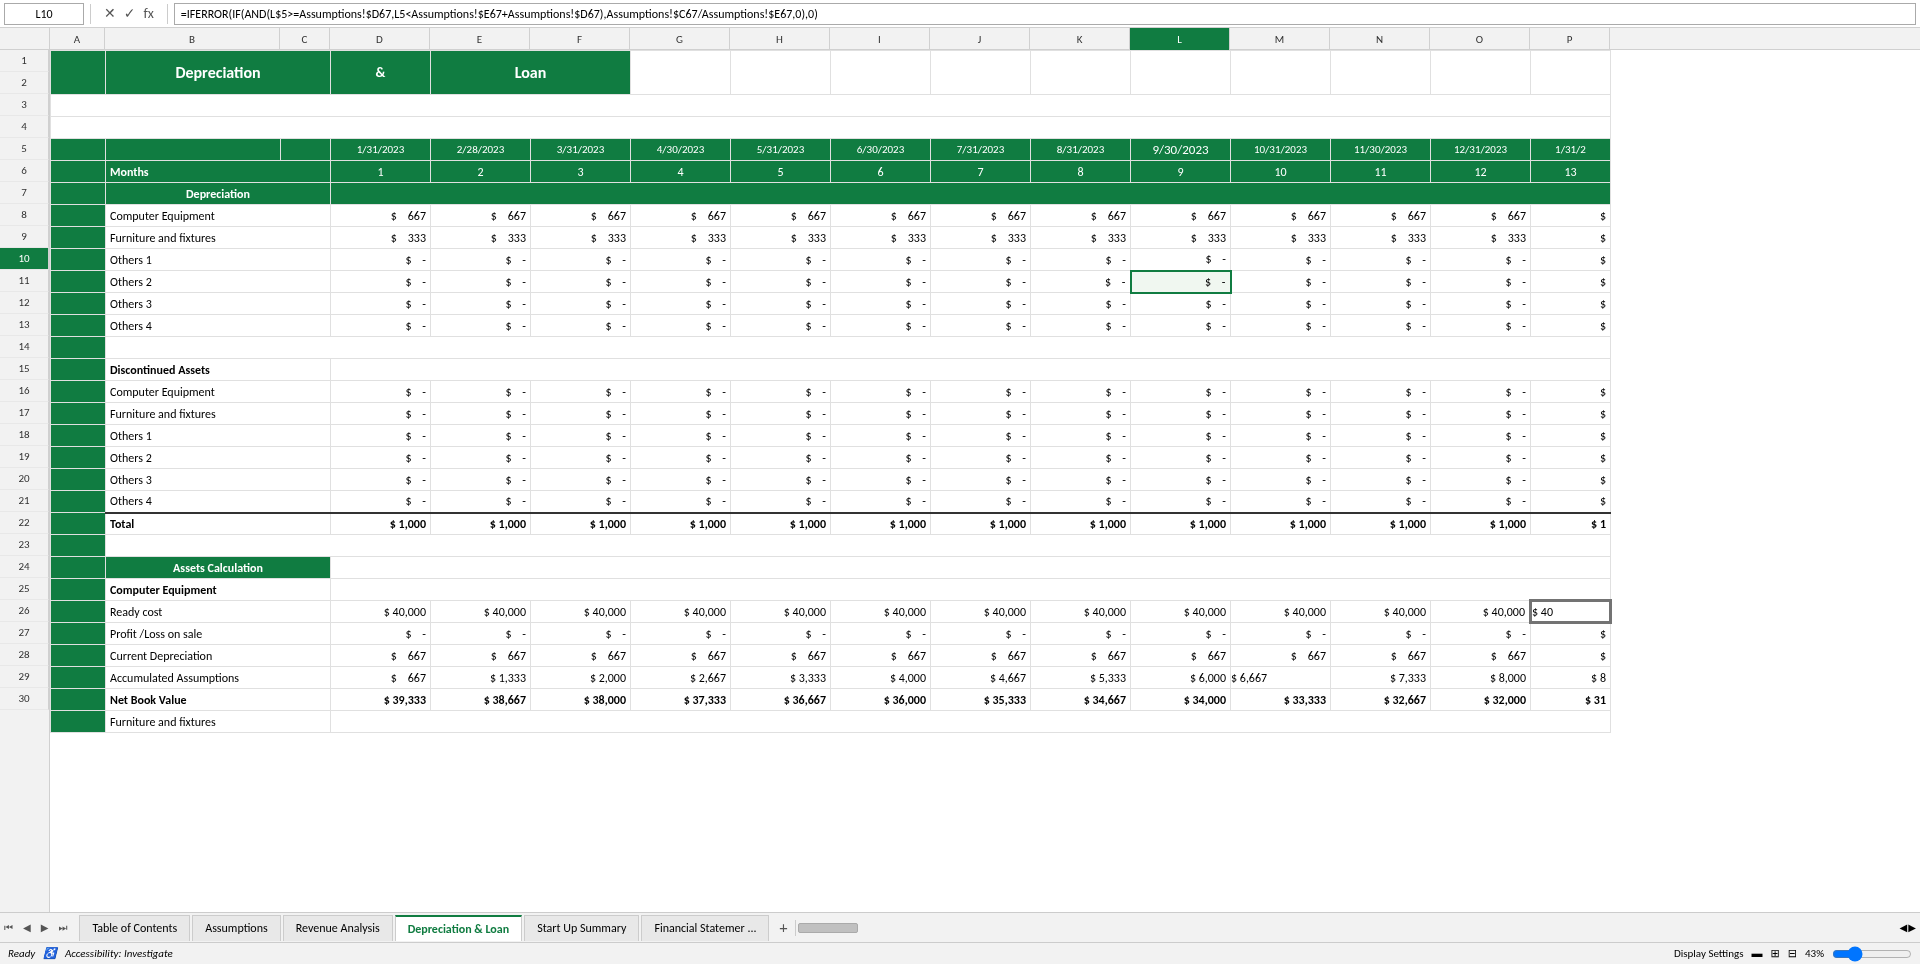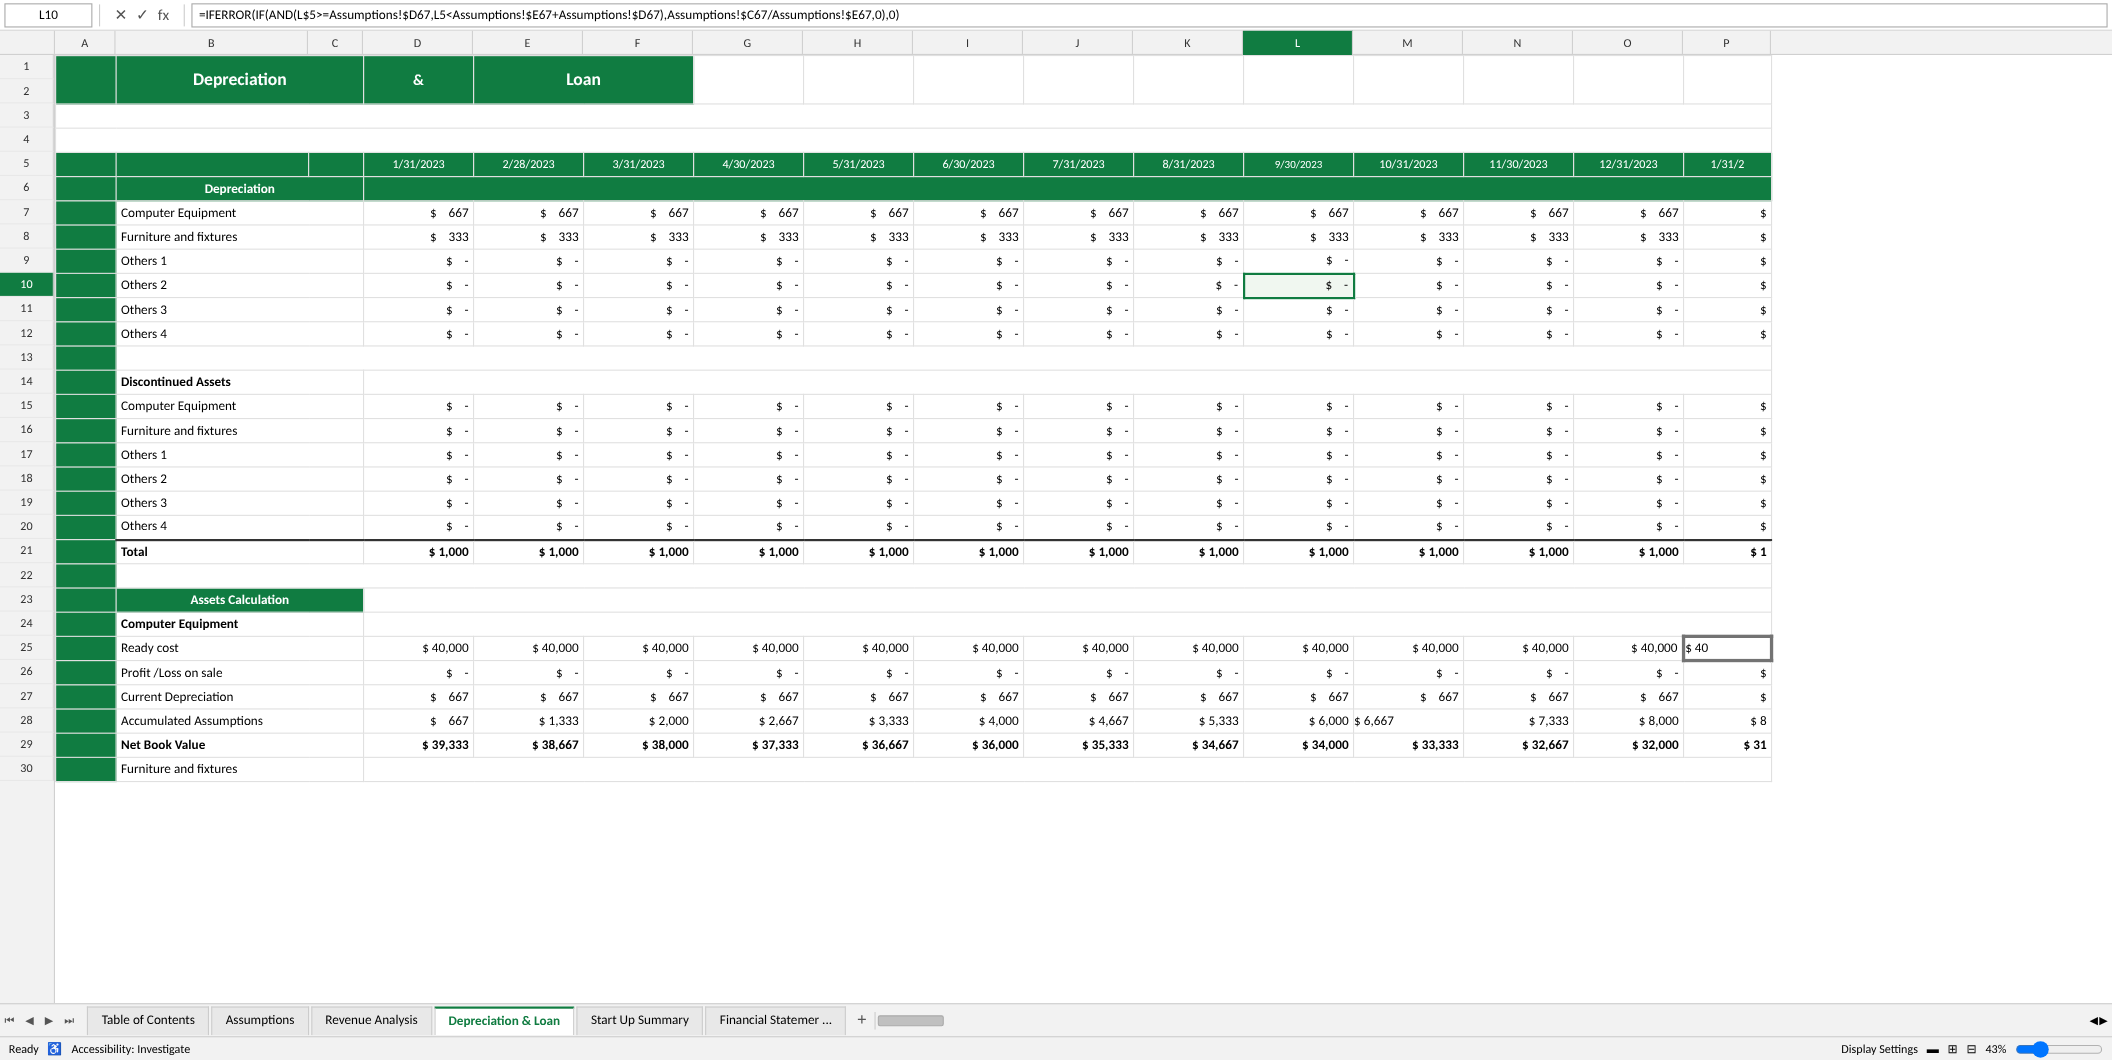--- a/index.html
+++ b/index.html
@@ -60,21 +60,21 @@
     }
     .tab.active { background: #fff; font-weight: bold; color: #107c41; border-top: 2px solid #107c41; }
     .tab-add { width: 24px; height: 24px; display: flex; align-items: center; justify-content: center; cursor: pointer; font-size: 16px; color: #555; }
 
     
     .status-bar {
       height: 22px; background: #f2f2f2; border-top: 1px solid #ccc;
       display: flex; align-items: center; justify-content: space-between; padding: 0 8px;
       font-size: 11px;
     }
-    .status-left { display: flex; align-items: flex-end; gap: 8px; }
+    .status-left { display: flex; align-items: flex-end; gap: 8px; font-style: italic; }
     .status-right { display: flex; align-items: center; gap: 8px; }
 
     
     .grid-scroll::-webkit-scrollbar { width: 12px; height: 12px; }
     .grid-scroll::-webkit-scrollbar-track { background: #f2f2f2; }
     .grid-scroll::-webkit-scrollbar-thumb { background: #c0c0c0; border: 1px solid #aaa; }
 
     .nav-arrows { display: flex; gap: 2px; margin-right: 8px; }
     .nav-arrow { font-size: 10px; cursor: pointer; color: #555; padding: 2px 4px; }
   </style>
@@ -218,27 +218,44 @@
             <td style="border:1px solid #e0e0e0;background:#107c41;"></td>
             <td style="border:1px solid #e0e0e0;background:#107c41;"></td>
             <td style="border:1px solid #e0e0e0;background:#107c41;color:#fff;font-size:11px;text-align:center;">1/31/2023</td>
             <td style="border:1px solid #e0e0e0;background:#107c41;color:#fff;font-size:11px;text-align:center;">2/28/2023</td>
             <td style="border:1px solid #e0e0e0;background:#107c41;color:#fff;font-size:11px;text-align:center;">3/31/2023</td>
             <td style="border:1px solid #e0e0e0;background:#107c41;color:#fff;font-size:11px;text-align:center;">4/30/2023</td>
             <td style="border:1px solid #e0e0e0;background:#107c41;color:#fff;font-size:11px;text-align:center;">5/31/2023</td>
             <td style="border:1px solid #e0e0e0;background:#107c41;color:#fff;font-size:11px;text-align:center;">6/30/2023</td>
             <td style="border:1px solid #e0e0e0;background:#107c41;color:#fff;font-size:11px;text-align:center;">7/31/2023</td>
             <td style="border:1px solid #e0e0e0;background:#107c41;color:#fff;font-size:11px;text-align:center;">8/31/2023</td>
-            <td style="border:1px solid #e0e0e0;background:#107c41;color:#fff;font-size:10px;text-align:center;">9/30/2023</td>
+            <td style="border:1px solid #e0e0e0;background:#107c41;color:#fff;font-size:13px;text-align:center;">9/30/2023</td>
             <td style="border:1px solid #e0e0e0;background:#107c41;color:#fff;font-size:11px;text-align:center;">10/31/2023</td>
             <td style="border:1px solid #e0e0e0;background:#107c41;color:#fff;font-size:11px;text-align:center;">11/30/2023</td>
             <td style="border:1px solid #e0e0e0;background:#107c41;color:#fff;font-size:11px;text-align:center;">12/31/2023</td>
             <td style="border:1px solid #e0e0e0;background:#107c41;color:#fff;font-size:11px;text-align:center;">1/31/2</td>
           </tr>
 
+          <tr style="height:22px;">
+            <td style="border:1px solid #e0e0e0;background:#107c41;"></td>
+            <td colspan="2" style="border:1px solid #e0e0e0;background:#107c41;color:#fff;font-weight:bold;font-size:12px;padding-left:4px;">Months</td>
+            <td style="border:1px solid #e0e0e0;background:#107c41;color:#fff;text-align:center;">1</td>
+            <td style="border:1px solid #e0e0e0;background:#107c41;color:#fff;text-align:center;">2</td>
+            <td style="border:1px solid #e0e0e0;background:#107c41;color:#fff;text-align:center;">3</td>
+            <td style="border:1px solid #e0e0e0;background:#107c41;color:#fff;text-align:center;">4</td>
+            <td style="border:1px solid #e0e0e0;background:#107c41;color:#fff;text-align:center;">5</td>
+            <td style="border:1px solid #e0e0e0;background:#107c41;color:#fff;text-align:center;">6</td>
+            <td style="border:1px solid #e0e0e0;background:#107c41;color:#fff;text-align:center;">7</td>
+            <td style="border:1px solid #e0e0e0;background:#107c41;color:#fff;text-align:center;">8</td>
+            <td style="border:1px solid #e0e0e0;background:#107c41;color:#fff;text-align:center;">9</td>
+            <td style="border:1px solid #e0e0e0;background:#107c41;color:#fff;text-align:center;">10</td>
+            <td style="border:1px solid #e0e0e0;background:#107c41;color:#fff;text-align:center;">11</td>
+            <td style="border:1px solid #e0e0e0;background:#107c41;color:#fff;text-align:center;">12</td>
+            <td style="border:1px solid #e0e0e0;background:#107c41;color:#fff;text-align:center;">13</td>
+          </tr>
 
           <tr style="height:22px;">
             <td style="border:1px solid #e0e0e0;background:#107c41;"></td>
             <td colspan="2" style="border:1px solid #e0e0e0;background:#107c41;color:#fff;font-weight:bold;text-align:center;">Depreciation</td>
             <td colspan="13" style="border:1px solid #e0e0e0;background:#107c41;"></td>
           </tr>
 
           <tr style="height:22px;">
             <td style="border:1px solid #e0e0e0;background:#107c41;"></td>
             <td colspan="2" style="border:1px solid #e0e0e0;padding-left:4px;">Computer Equipment</td>

